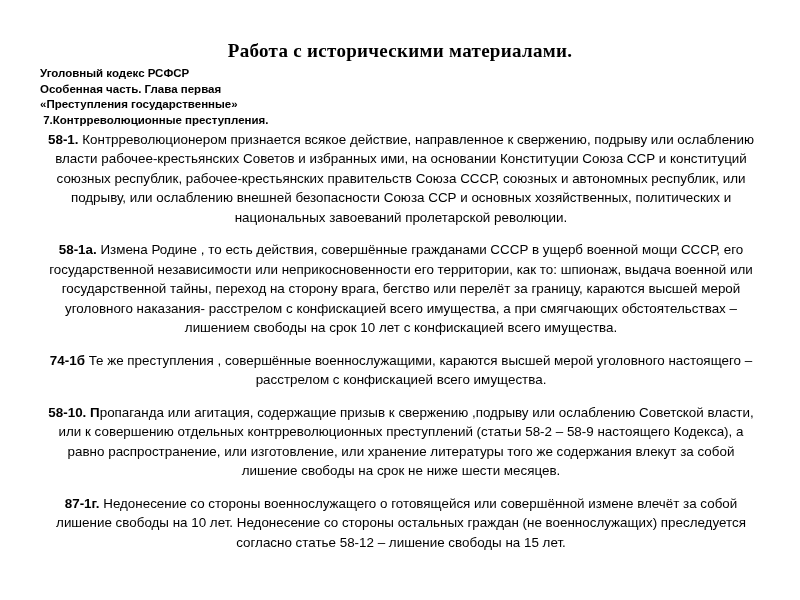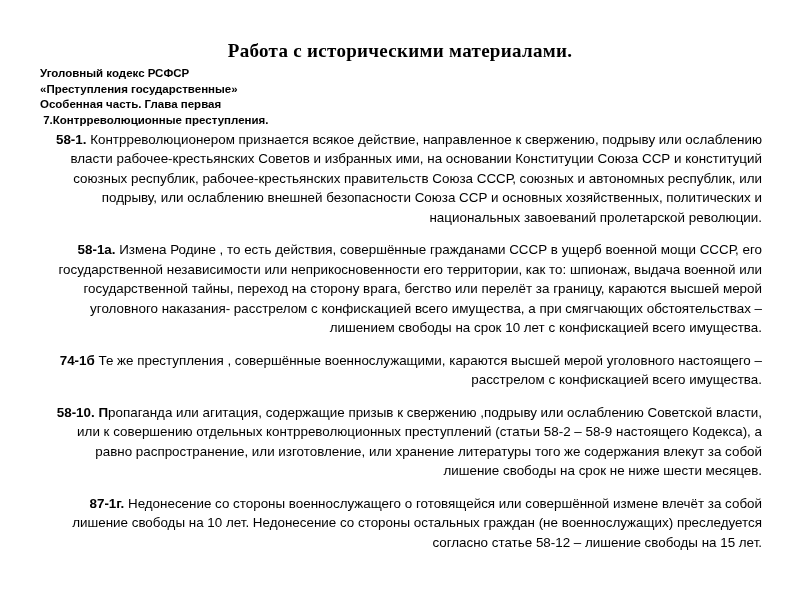--- a/index.html
+++ b/index.html
@@ -46,21 +46,21 @@
     color: #000000;
   }
   .heading-lines div {
     white-space: pre;
   }
   .para {
     font-family: "Liberation Sans", sans-serif;
     font-size: 13.4px;
     line-height: 19.4px;
     color: #000000;
-    text-align: right;
+    text-align: center;
     margin-top: 2px;
   }
   .para .lead {
     font-family: "Liberation Sans", sans-serif;
     font-weight: bold;
   }
   .para + .para {
     margin-top: 8px;
   }
 </style>
@@ -68,22 +68,22 @@
 <body>
 
 <div class="slide">
 
   <div class="title">Работа с историческими материалами.</div>
 
   <div class="body-block">
 
     <div class="heading-lines">
       <div>Уголовный кодекс РСФСР</div>
+      <div>Особенная часть. Глава первая</div>
       <div>«Преступления государственные»</div>
-      <div>Особенная часть. Глава первая</div>
       <div> 7.Контрреволюционные преступления.</div>
     </div>
 
     <p class="para"><span class="lead">58-1.</span><span> Контрреволюционером признается всякое действие, направленное к свержению, подрыву или ослаблению власти рабочее-крестьянских Советов и избранных ими, на основании Конституции Союза ССР и конституций союзных республик, рабочее-крестьянских правительств Союза СССР, союзных и автономных республик, или подрыву, или ослаблению внешней безопасности Союза ССР и основных хозяйственных, политических и национальных завоеваний пролетарской революции.</span></p>
 
     <p class="para"><span class="lead">58-1а.</span><span> Измена Родине , то есть действия, совершённые гражданами СССР в ущерб военной мощи СССР, его государственной независимости или неприкосновенности его территории, как то: шпионаж, выдача военной или государственной тайны, переход на сторону врага, бегство или перелёт за границу, караются высшей мерой уголовного наказания- расстрелом с конфискацией всего имущества, а при смягчающих обстоятельствах – лишением свободы на срок 10 лет с конфискацией всего имущества.</span></p>
 
     <p class="para"><span class="lead">74-1б</span><span> Те же преступления , совершённые военнослужащими, караются высшей мерой уголовного настоящего – расстрелом с конфискацией всего имущества.</span></p>
 
     <p class="para"><span class="lead">58-10. П</span><span>ропаганда или агитация, содержащие призыв к свержению ,подрыву или ослаблению Советской власти, или к совершению отдельных контрреволюционных преступлений (статьи 58-2 – 58-9 настоящего Кодекса), а равно распространение, или изготовление, или хранение литературы того же содержания влекут за собой лишение свободы на срок не ниже шести месяцев.</span></p>

